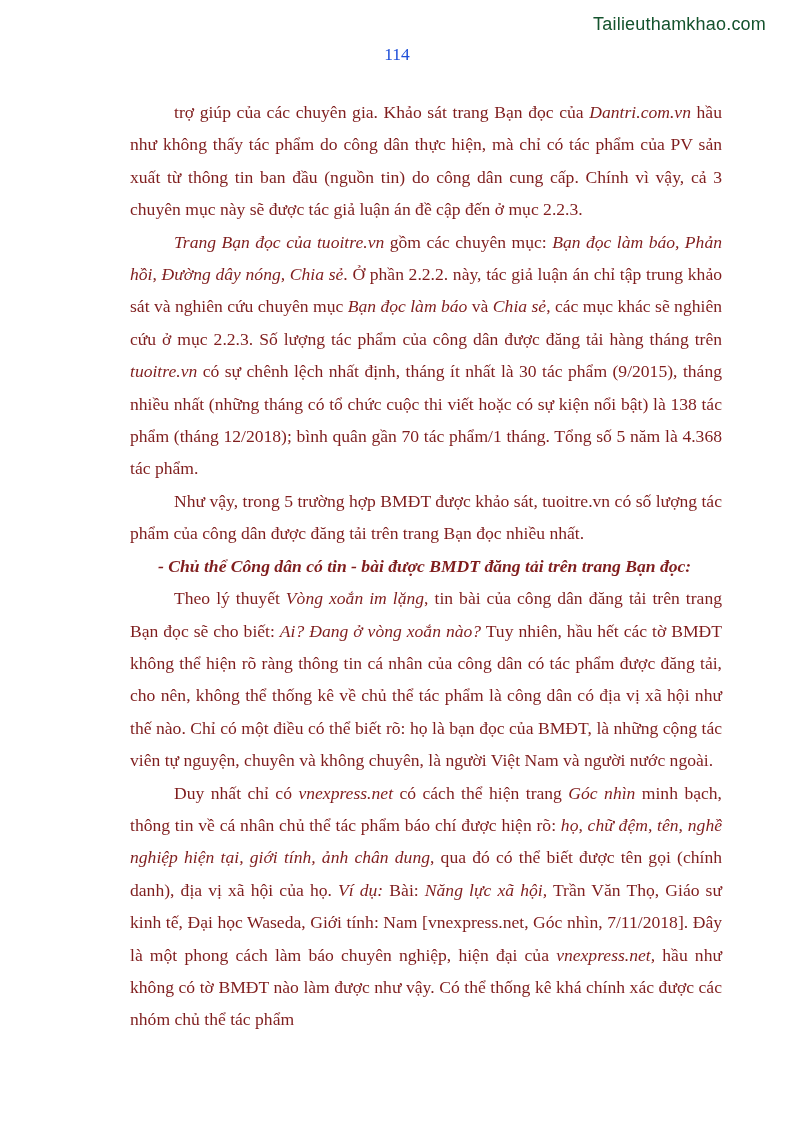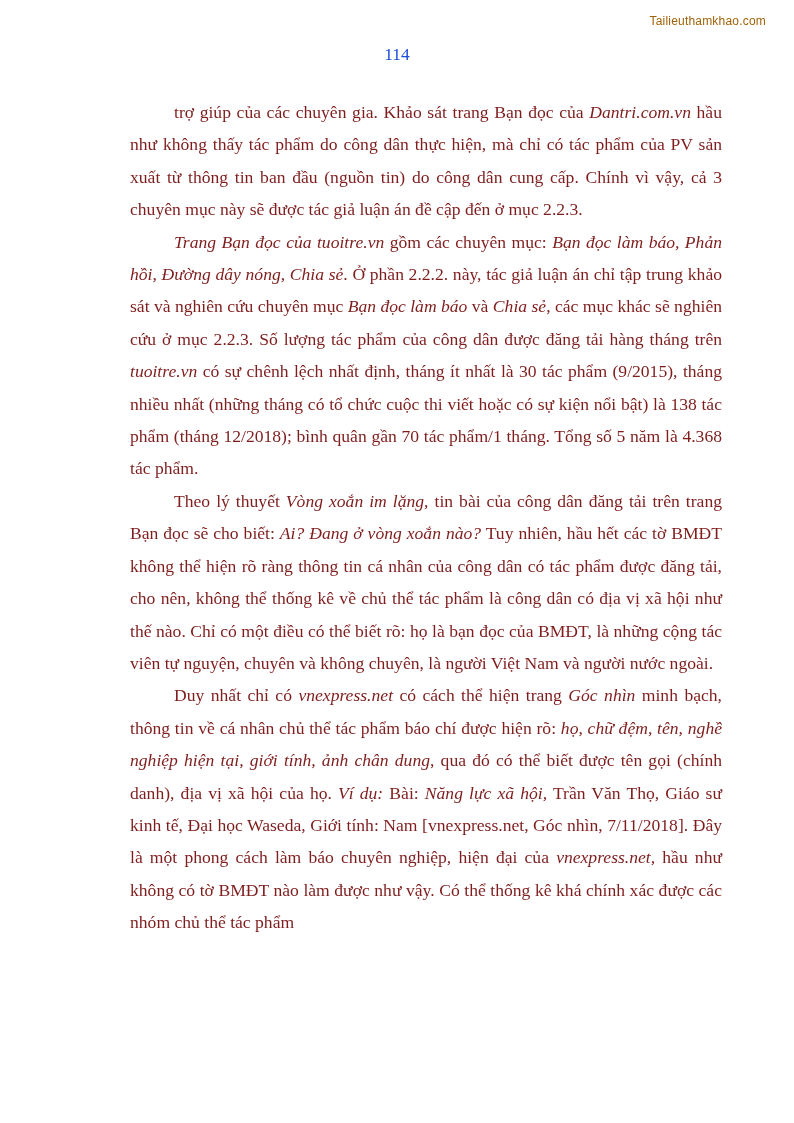--- a/index.html
+++ b/index.html
@@ -17,22 +17,22 @@
     height: 1123px;
     background: #ffffff;
     overflow: hidden;
     box-sizing: border-box;
   }
   .watermark {
     position: absolute;
     top: 14px;
     right: 28px;
     font-family: "Liberation Sans", "DejaVu Sans", sans-serif;
-    font-size: 12px;
-    color: #a16207;
+    font-size: 18px;
+    color: #14532d;
     letter-spacing: 0.2px;
     white-space: nowrap;
     user-select: none;
   }
   .page-number {
     position: absolute;
     top: 44px;
     left: 0;
     width: 794px;
     text-align: center;
@@ -72,20 +72,22 @@
   <div class="watermark">Tailieuthamkhao.com</div>
 
   <div class="page-number">114</div>
 
   <div class="content">
 
     <p class="para-indent"><span>trợ giúp của các chuyên gia. Khảo sát trang Bạn đọc của </span><span class="it">Dantri.com.vn</span><span> hầu như không thấy tác phẩm do công dân thực hiện, mà chỉ có tác phẩm của PV sản xuất từ thông tin ban đầu (nguồn tin) do công dân cung cấp. Chính vì vậy, cả 3 chuyên mục này sẽ được tác giả luận án đề cập đến ở mục 2.2.3.</span></p>
 
     <p class="para-indent"><span class="it">Trang Bạn đọc của tuoitre.vn</span><span> gồm các chuyên mục: </span><span class="it">Bạn đọc làm báo, Phản hồi, Đường dây nóng, Chia sẻ</span><span>. Ở phần 2.2.2. này, tác giả luận án chỉ tập trung khảo sát và nghiên cứu chuyên mục </span><span class="it">Bạn đọc làm báo</span><span> và </span><span class="it">Chia sẻ</span><span>, các mục khác sẽ nghiên cứu ở mục 2.2.3. Số lượng tác phẩm của công dân được đăng tải hàng tháng trên </span><span class="it">tuoitre.vn</span><span> có sự chênh lệch nhất định, tháng ít nhất là 30 tác phẩm (9/2015), tháng nhiều nhất (những tháng có tổ chức cuộc thi viết hoặc có sự kiện nổi bật) là 138 tác phẩm (tháng 12/2018); bình quân gần 70 tác phẩm/1 tháng. Tổng số 5 năm là 4.368 tác phẩm.</span></p>
 
+    <p class="para-indent"><span>Như vậy, trong 5 trường hợp BMĐT được khảo sát, tuoitre.vn có số lượng tác phẩm của công dân được đăng tải trên trang Bạn đọc nhiều nhất.</span></p>
 
+    <p class="heading-line"><span>- Chủ thể Công dân có tin - bài được BMDT đăng tải trên trang Bạn đọc:</span></p>
 
     <p class="para-indent"><span>Theo lý thuyết </span><span class="it">Vòng xoắn im lặng</span><span>, tin bài của công dân đăng tải trên trang Bạn đọc sẽ cho biết: </span><span class="it">Ai? Đang ở vòng xoắn nào?</span><span> Tuy nhiên, hầu hết các tờ BMĐT không thể hiện rõ ràng thông tin cá nhân của công dân có tác phẩm được đăng tải, cho nên, không thể thống kê về chủ thể tác phẩm là công dân có địa vị xã hội như thế nào. Chỉ có một điều có thể biết rõ: họ là bạn đọc của BMĐT, là những cộng tác viên tự nguyện, chuyên và không chuyên, là người Việt Nam và người nước ngoài.</span></p>
 
     <p class="para-indent"><span>Duy nhất chỉ có </span><span class="it">vnexpress.net</span><span> có cách thể hiện trang </span><span class="it">Góc nhìn</span><span> minh bạch, thông tin về cá nhân chủ thể tác phẩm báo chí được hiện  rõ: </span><span class="it">họ, chữ đệm, tên, nghề nghiệp hiện tại, giới tính, ảnh chân dung</span><span>, qua đó có thể biết được tên gọi (chính danh), địa vị xã hội của họ. </span><span class="it">Ví dụ:</span><span> Bài: </span><span class="it">Năng lực xã hội,</span><span> Trần Văn Thọ, Giáo sư kinh tế, Đại học Waseda, Giới tính: Nam [vnexpress.net, Góc nhìn, 7/11/2018]. Đây là một phong cách làm báo chuyên nghiệp, hiện đại của </span><span class="it">vnexpress.net,</span><span> hầu như không có tờ BMĐT nào làm được như vậy. Có thể thống kê khá chính xác được các nhóm chủ thể tác phẩm</span></p>
 
   </div>
 </div>
 
 </body></html>

